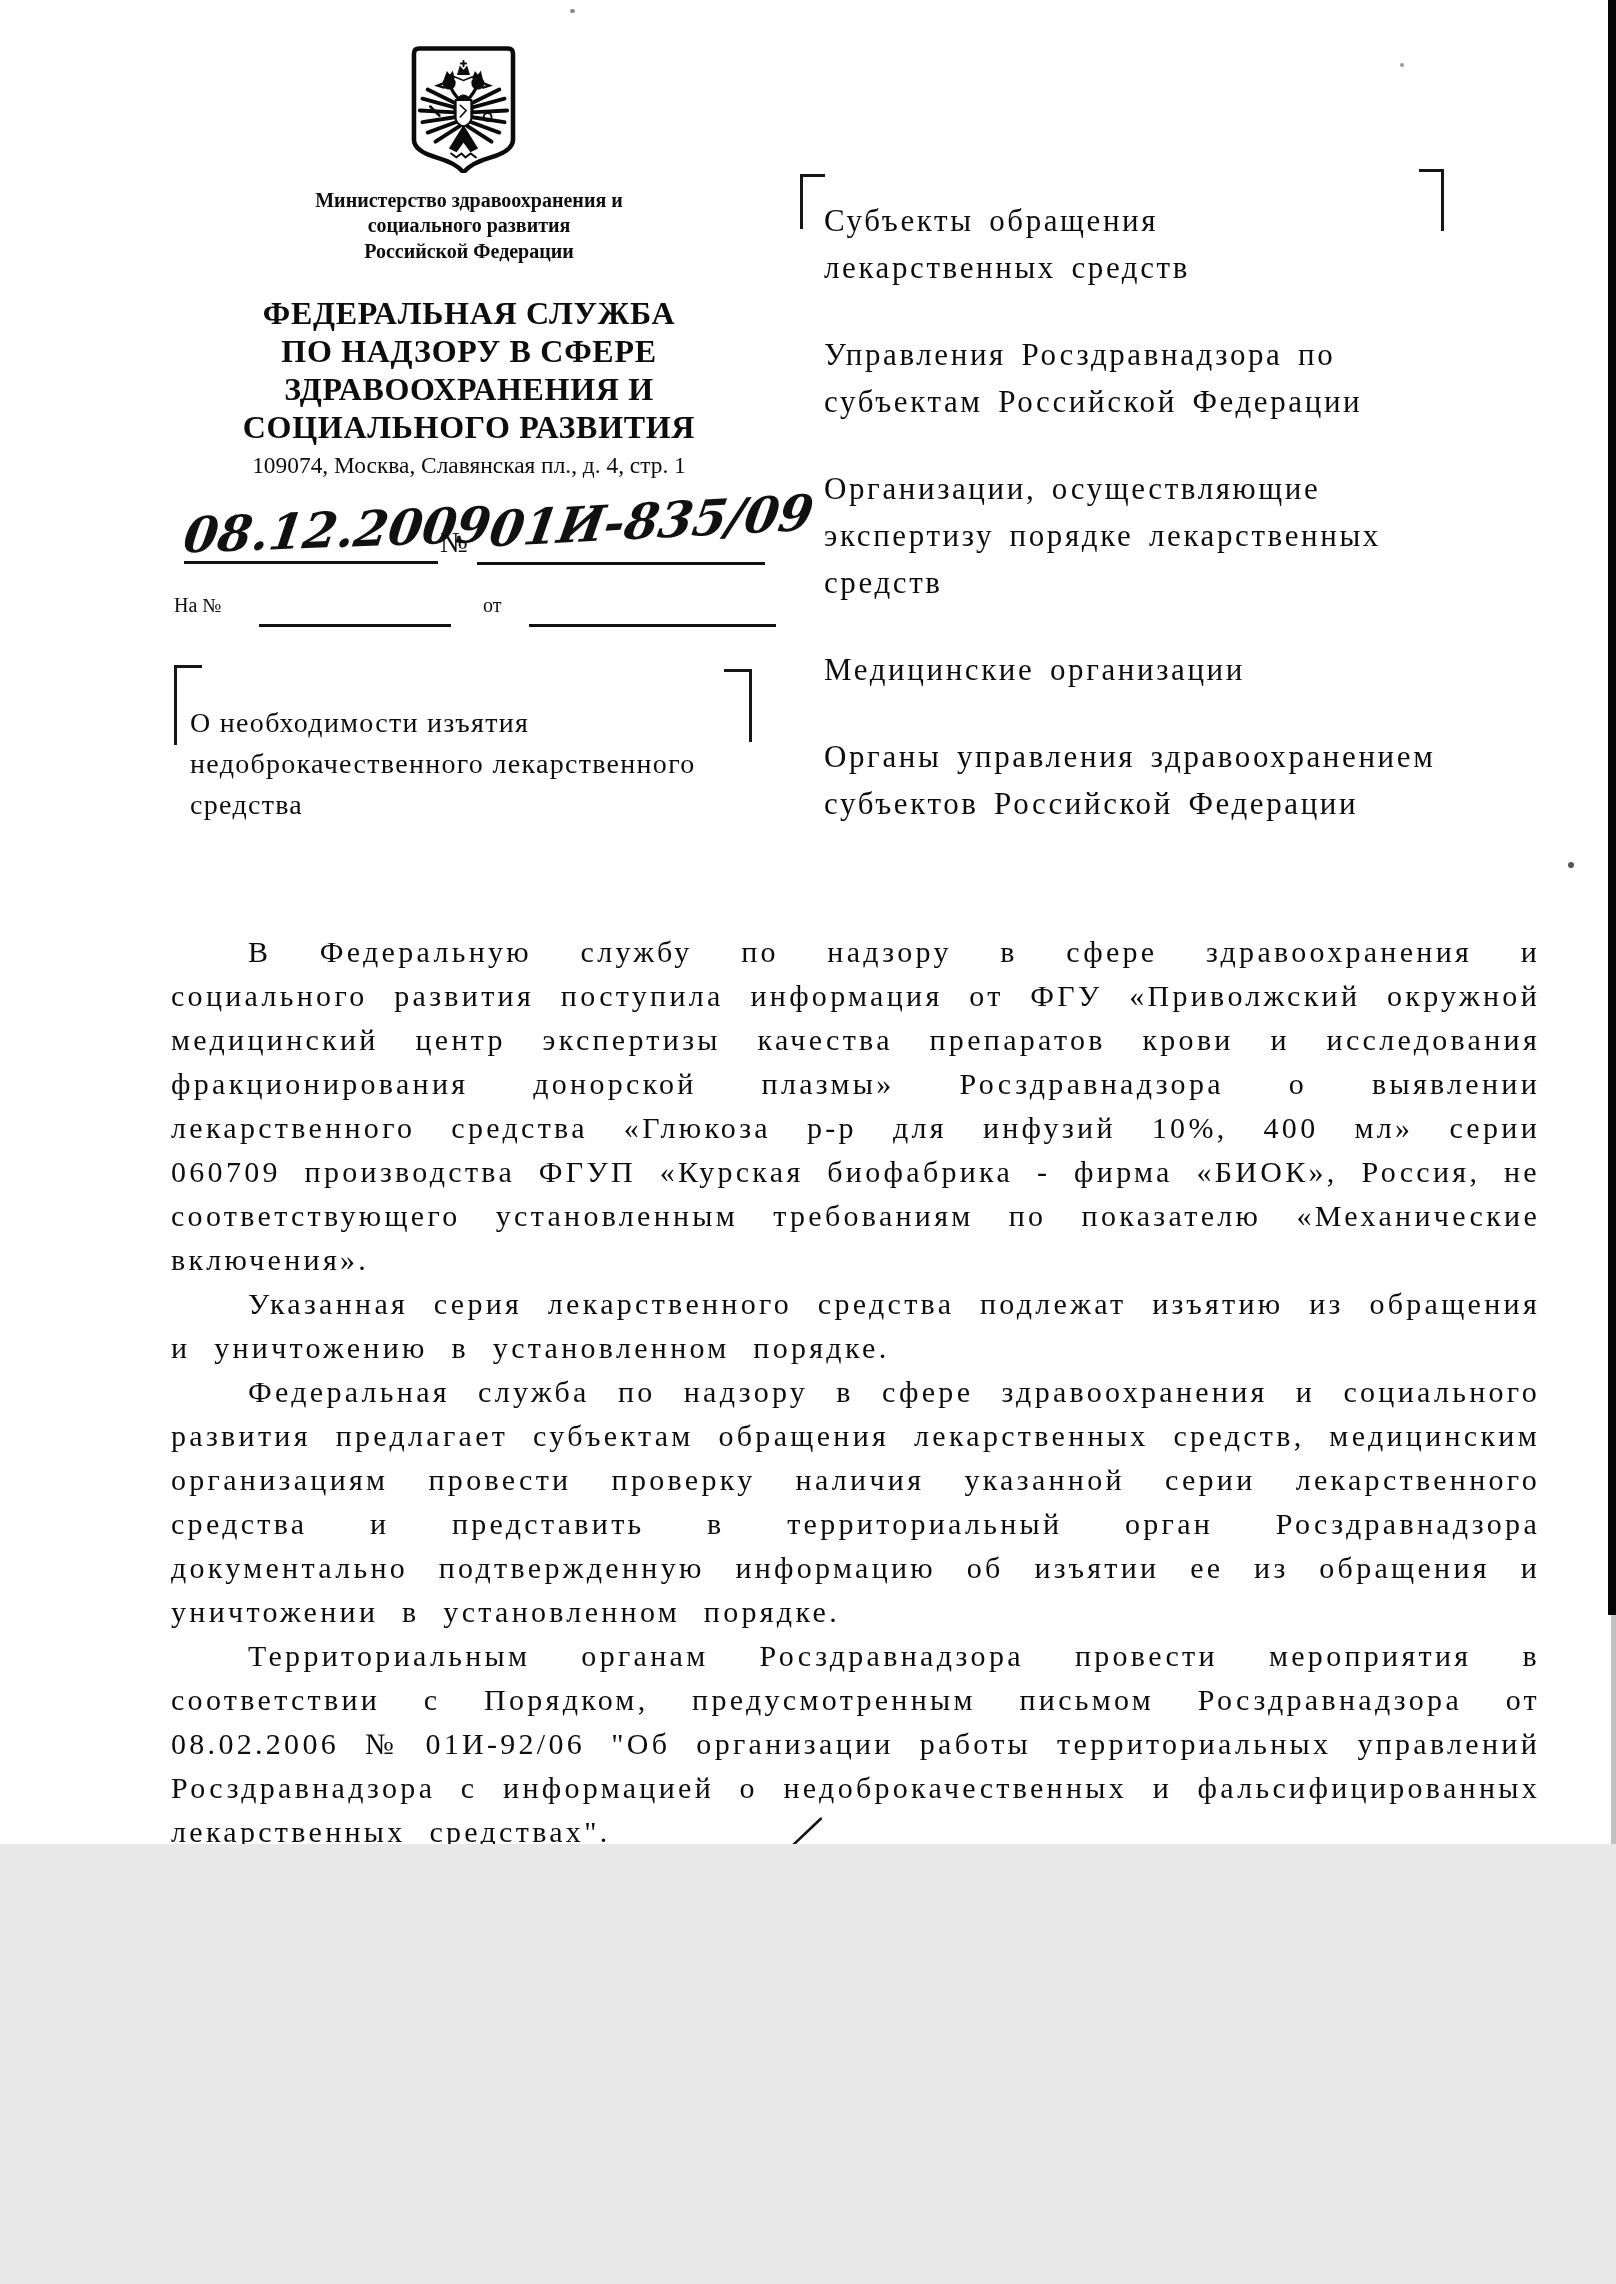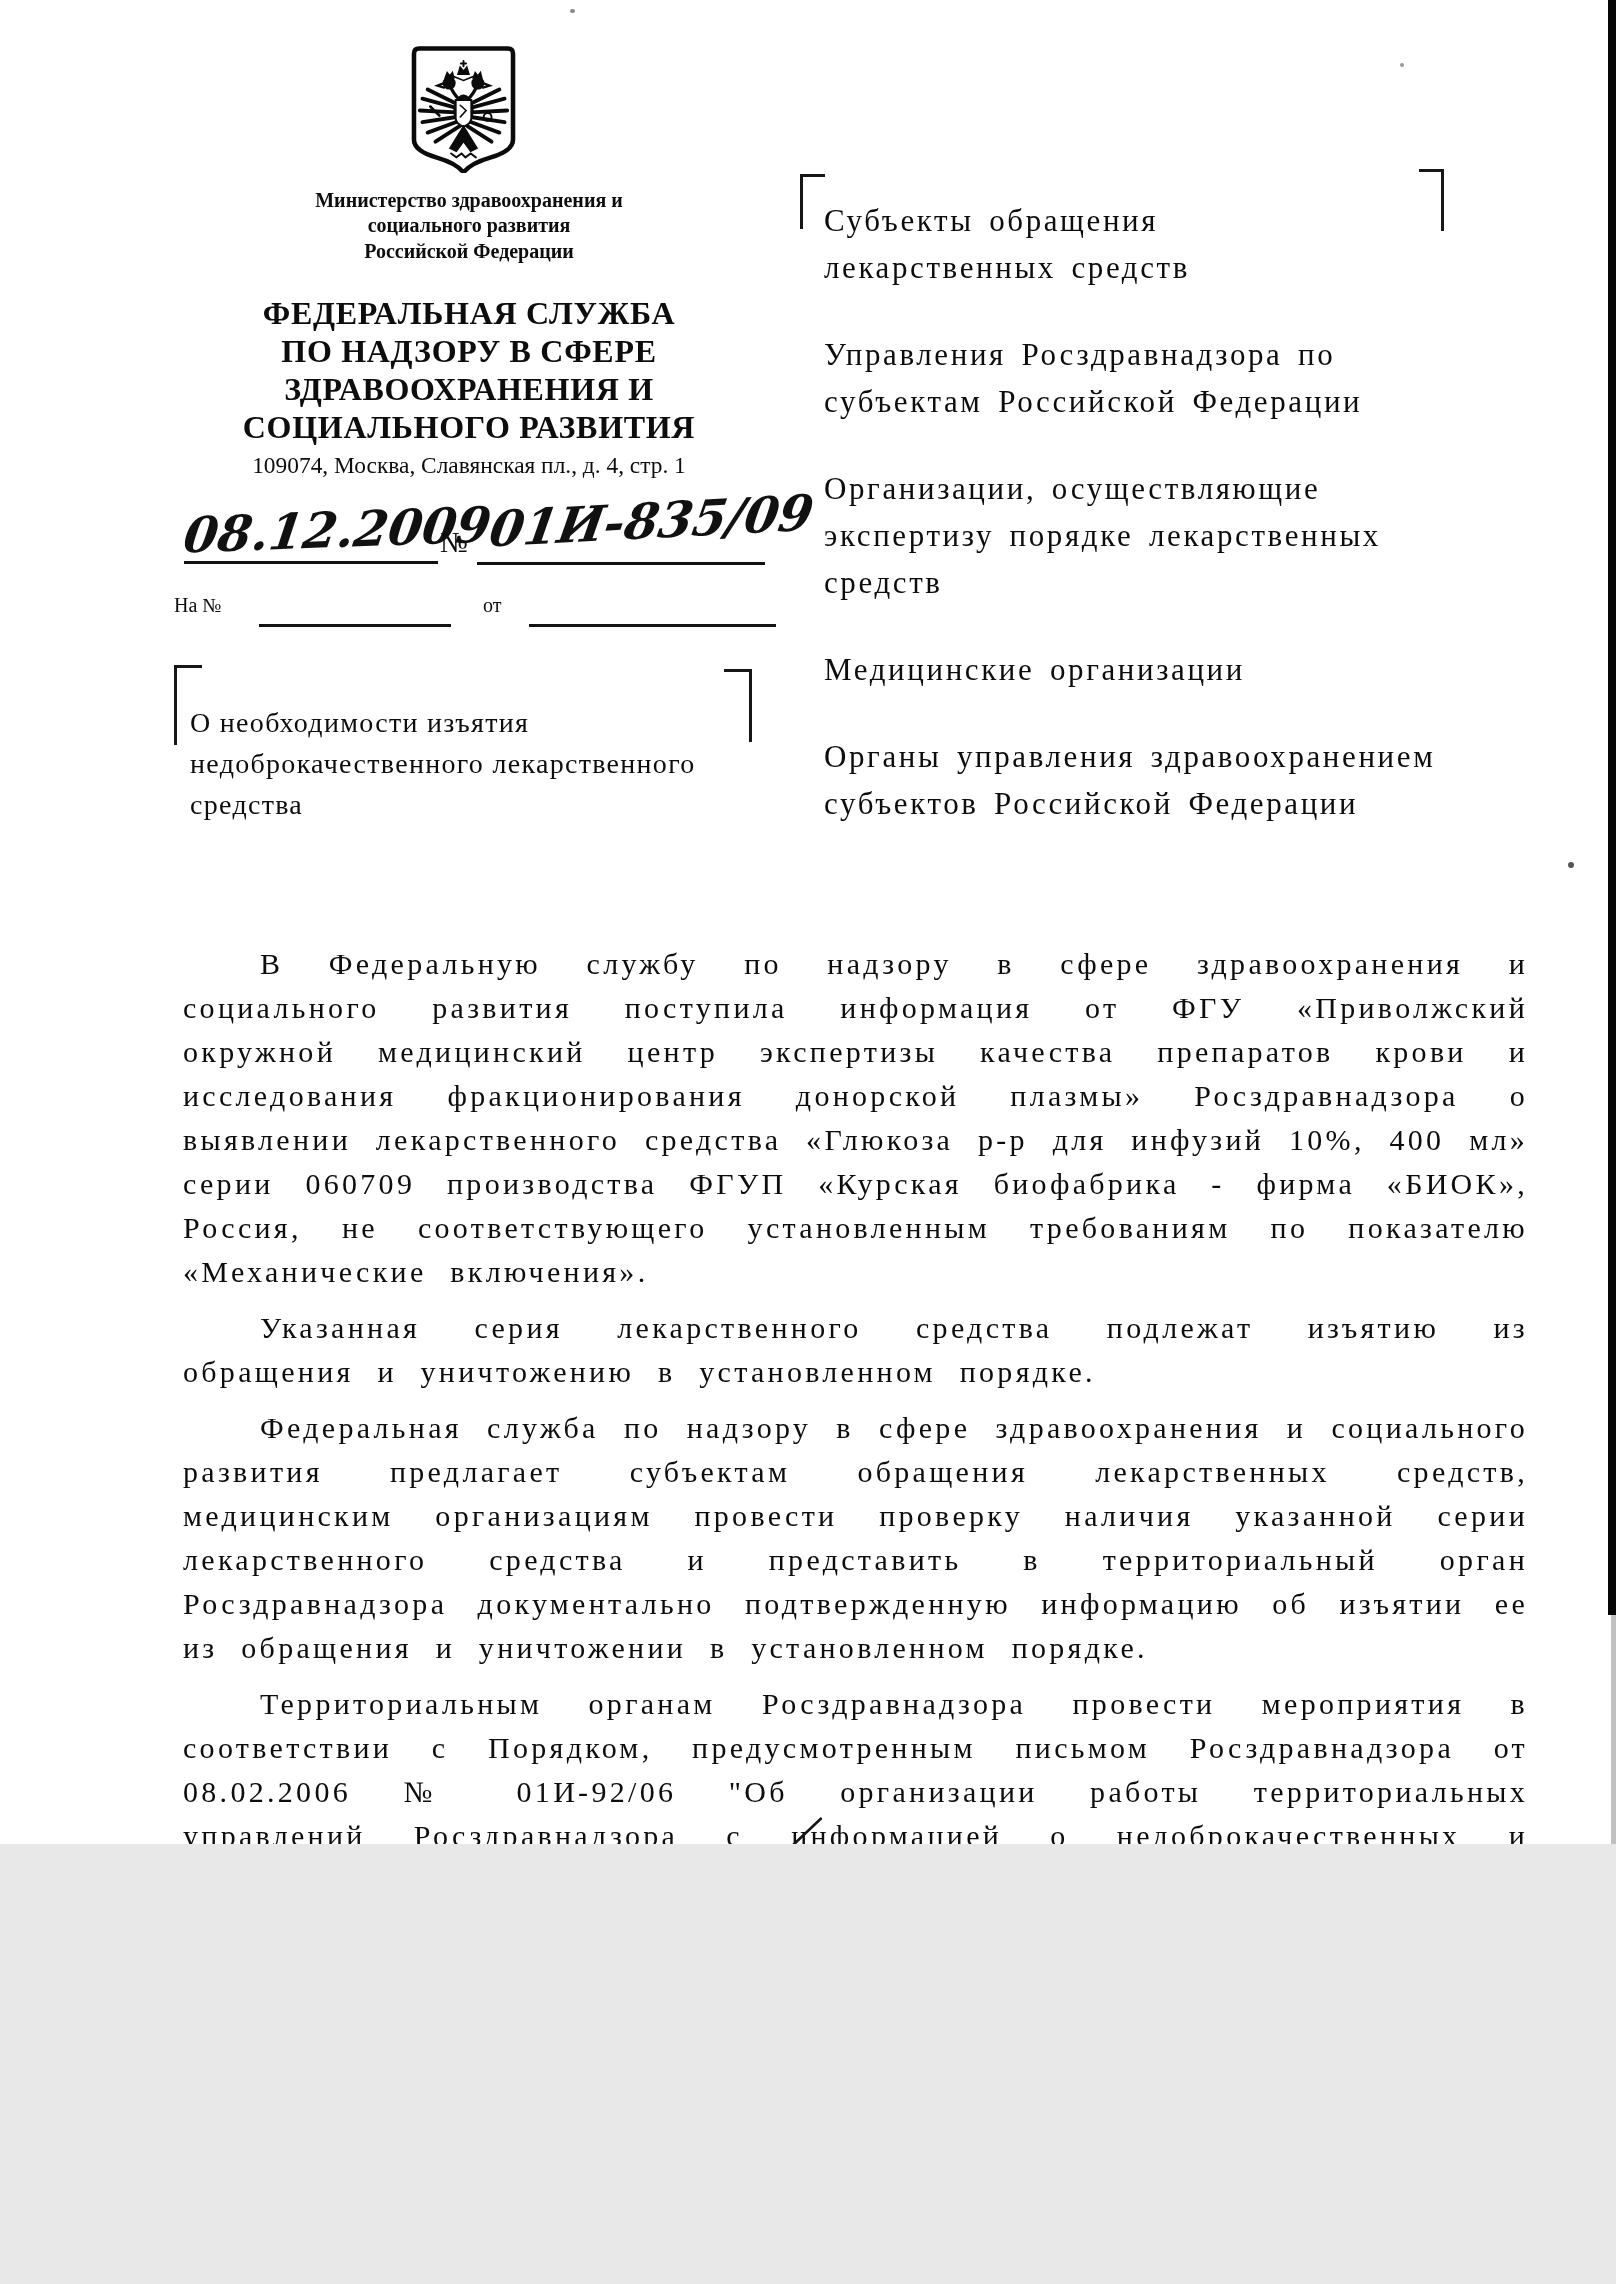--- a/index.html
+++ b/index.html
@@ -23,21 +23,21 @@
   .replyline{font-size:20px;}
   
   .cm{border-color:#161616;border-style:solid;border-width:0;}
   
   .subject{left:190px;top:702px;width:586px;font-size:28px;line-height:41px;letter-spacing:1.3px;}
   .recipients{left:824px;top:197px;width:677px;font-size:31px;line-height:47px;letter-spacing:2.6px;word-spacing:5.2px;}
   .recipients p{margin:0 0 40px 0;}
   
   .body{left:171px;top:930px;width:1369px;font-size:30px;line-height:44px;
         text-align:justify;letter-spacing:3.3px;word-spacing:13px;}
-  .body p{margin:12px;text-indent:77px;}
+  .body p{margin:0;text-indent:77px;}
   
   .sig-title{left:171px;top:1953px;font-size:30px;letter-spacing:2px;}
   .sig-name{left:1320px;top:1944px;font-size:31px;letter-spacing:1.3px;}
   
   .footer{left:191px;top:2120px;font-size:27px;line-height:33px;}
   
   .band-bottom{left:0;top:2245px;width:1617px;height:40px;background:#060606;transform:rotate(-0.12deg);}
   .band-edge{left:0;top:2240px;width:1617px;height:2.6px;background:#060606;opacity:.85;transform:rotate(-0.1deg);}
   .stripe-right{left:1608px;top:0;width:8.5px;height:1615px;background:#060606;}
   .stripe-right-faint{left:1611px;top:1615px;width:4.6px;height:619px;background:#060606;opacity:.25;}

